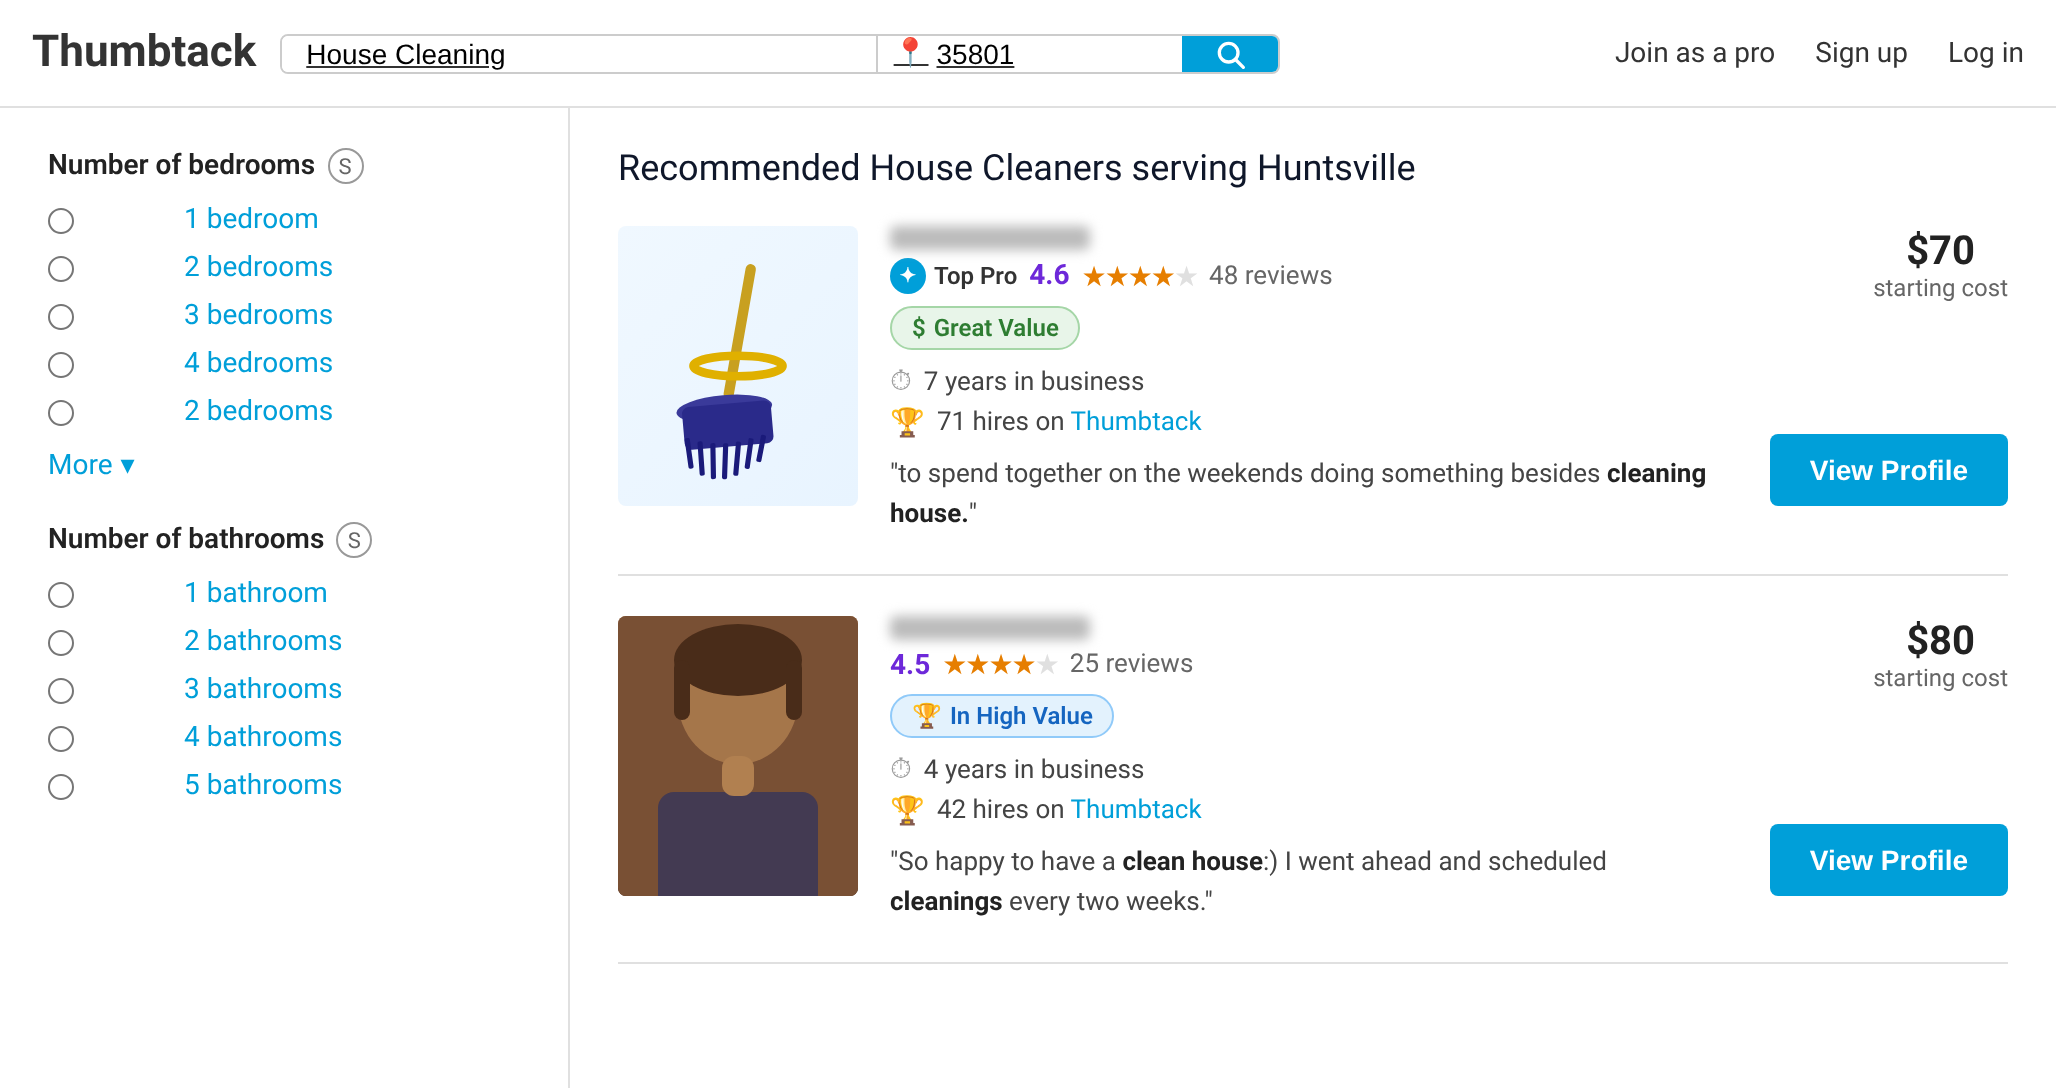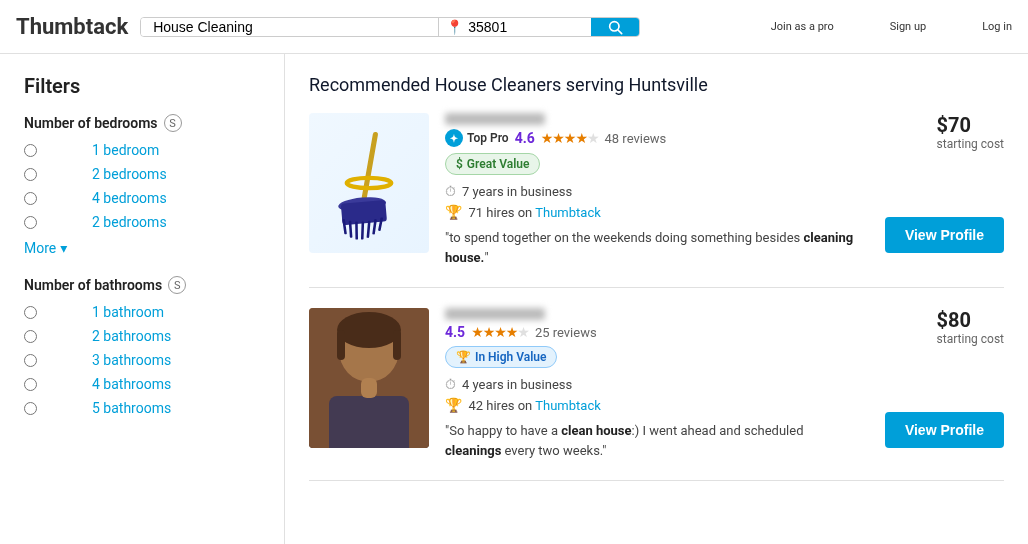--- a/index.html
+++ b/index.html
@@ -22,20 +22,21 @@
       text-decoration: none;
     }
     .search-bar {
       display: flex;
       flex: 1;
       max-width: 500px;
       border: 1px solid #ccc;
       border-radius: 4px;
       overflow: hidden;
       height: 20px;
+      text-decoration: underline;
     }
     .search-service {
       flex: 2;
       border: none;
       padding: 8px 12px;
       font-size: 14px;
       outline: none;
       border-right: 1px solid #ccc;
     }
     .search-location-wrap {
@@ -68,23 +69,22 @@
     }
     .header-nav {
       display: flex;
       align-items: center;
       gap: 20px;
       margin-left: auto;
     }
     .header-nav a {
       text-decoration: none;
       color: #333;
-      font-size: 11px;
+      font-size: 14px;
       white-space: nowrap;
-      margin-left: 36px;
     }
 
     
     .page-layout {
       display: flex;
       min-height: calc(544px - 54px);
     }
 
     
     .sidebar {
@@ -270,21 +270,21 @@
     }
     .pro-right {
       display: flex;
       flex-direction: column;
       align-items: flex-end;
       justify-content: space-between;
       min-width: 130px;
       height: 140px;
     }
     .price-block {
-      text-align: left;
+      text-align: center;
     }
     .price-amount {
       font-size: 20px;
       font-weight: 700;
       color: #222;
     }
     .price-label {
       font-size: 12px;
       color: #666;
     }
@@ -370,35 +370,38 @@
   <nav class="header-nav">
     <a href="#">Join as a pro</a>
     <a href="#">Sign up</a>
     <a href="#">Log in</a>
   </nav>
 </header>
 
 <div class="page-layout">
 
   <aside class="sidebar">
-    <h2 class="sidebar-title">Filters</h2>
 
     <div class="filter-group">
       <div class="filter-group-title">
         <span>Number of bedrooms</span>
         <span class="filter-badge">S</span>
       </div>
       <div class="radio-group">
         <label class="radio-item">
           <input type="radio" name="bedrooms" style="">
           <span class="radio-label">1 bedroom</span>
         </label>
         <label class="radio-item">
           <input type="radio" name="bedrooms" style="">
           <span class="radio-label">2 bedrooms</span>
+        </label>
+        <label class="radio-item">
+          <input type="radio" name="bedrooms" style="">
+          <span class="radio-label">3 bedrooms</span>
         </label>
         <label class="radio-item">
           <input type="radio" name="bedrooms" style="">
           <span class="radio-label">4 bedrooms</span>
         </label>
         <label class="radio-item">
           <input type="radio" name="bedrooms" style="">
           <span class="radio-label">2 bedrooms</span>
         </label>
       </div>

